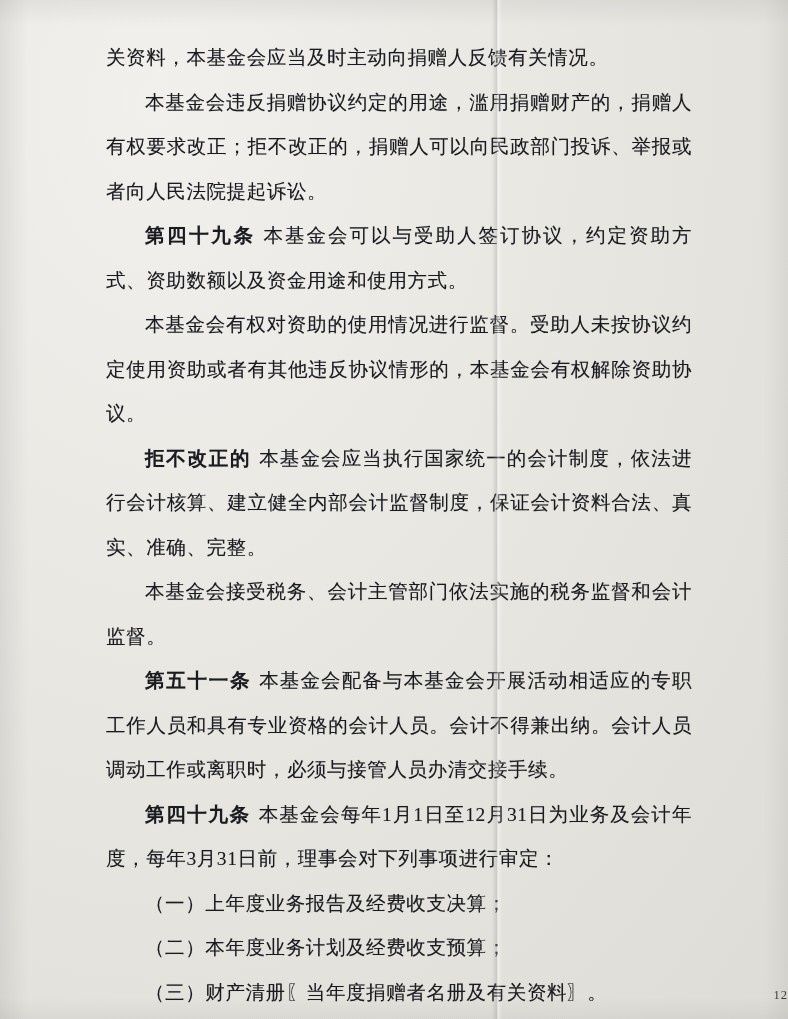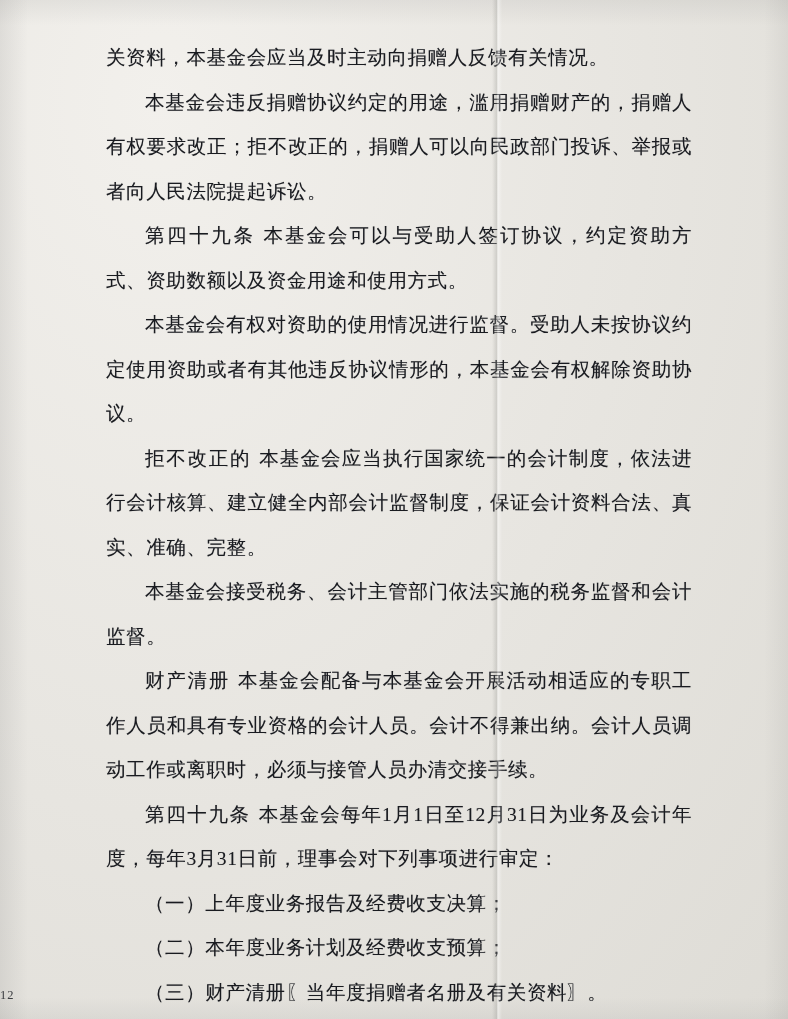--- a/index.html
+++ b/index.html
@@ -59,49 +59,49 @@
     text-align: justify;
     text-justify: inter-ideograph;
     font-family: "Liberation Serif", "DejaVu Serif", serif;
     color: #191b20;
     text-shadow: 0 0 0.7px rgba(30,30,35,0.35);
   }
   p.indent {
     text-indent: 39px;
   }
   .art-label {
-    font-weight: normal;
+    font-weight: bold;
     letter-spacing: 1.2px;
     margin-right: 8px;
   }
   #page-number {
     position: absolute;
     left: 0;
     right: 0;
     top: 988px;
-    text-align: left;
+    text-align: right;
     font-size: 12.5px;
     color: #3a3c40;
     font-family: "Liberation Serif", serif;
     letter-spacing: 1px;
   }
 </style>
 </head>
 <body>
 
 <div id="page">
 
   <div id="text-body">
       <p class="para"><span>关资料，本基金会应当及时主动向捐赠人反馈有关情况。</span></p>
       <p class="para indent"><span>本基金会违反捐赠协议约定的用途，滥用捐赠财产的，捐赠人有权要求改正；拒不改正的，捐赠人可以向民政部门投诉、举报或者向人民法院提起诉讼。</span></p>
       <p class="para indent"><span class="art-label">第四十九条</span><span>本基金会可以与受助人签订协议，约定资助方式、资助数额以及资金用途和使用方式。</span></p>
       <p class="para indent"><span>本基金会有权对资助的使用情况进行监督。受助人未按协议约定使用资助或者有其他违反协议情形的，本基金会有权解除资助协议。</span></p>
       <p class="para indent"><span class="art-label">拒不改正的</span><span>本基金会应当执行国家统一的会计制度，依法进行会计核算、建立健全内部会计监督制度，保证会计资料合法、真实、准确、完整。</span></p>
       <p class="para indent"><span>本基金会接受税务、会计主管部门依法实施的税务监督和会计监督。</span></p>
-      <p class="para indent"><span class="art-label">财产清册</span><span>本基金会配备与本基金会开展活动相适应的专职工作人员和具有专业资格的会计人员。会计不得兼出纳。会计人员调动工作或离职时，必须与接管人员办清交接手续。</span></p>
+      <p class="para indent"><span class="art-label">第五十一条</span><span>本基金会配备与本基金会开展活动相适应的专职工作人员和具有专业资格的会计人员。会计不得兼出纳。会计人员调动工作或离职时，必须与接管人员办清交接手续。</span></p>
       <p class="para indent"><span class="art-label">第四十九条</span><span>本基金会每年1月1日至12月31日为业务及会计年度，每年3月31日前，理事会对下列事项进行审定：</span></p>
       <p class="para indent"><span>（一）上年度业务报告及经费收支决算；</span></p>
       <p class="para indent"><span>（二）本年度业务计划及经费收支预算；</span></p>
       <p class="para indent"><span>（三）财产清册〖当年度捐赠者名册及有关资料〗。</span></p>
       <p class="para indent"></p>
     </div>
 
   <div id="page-number">12</div>
 
 </div>

